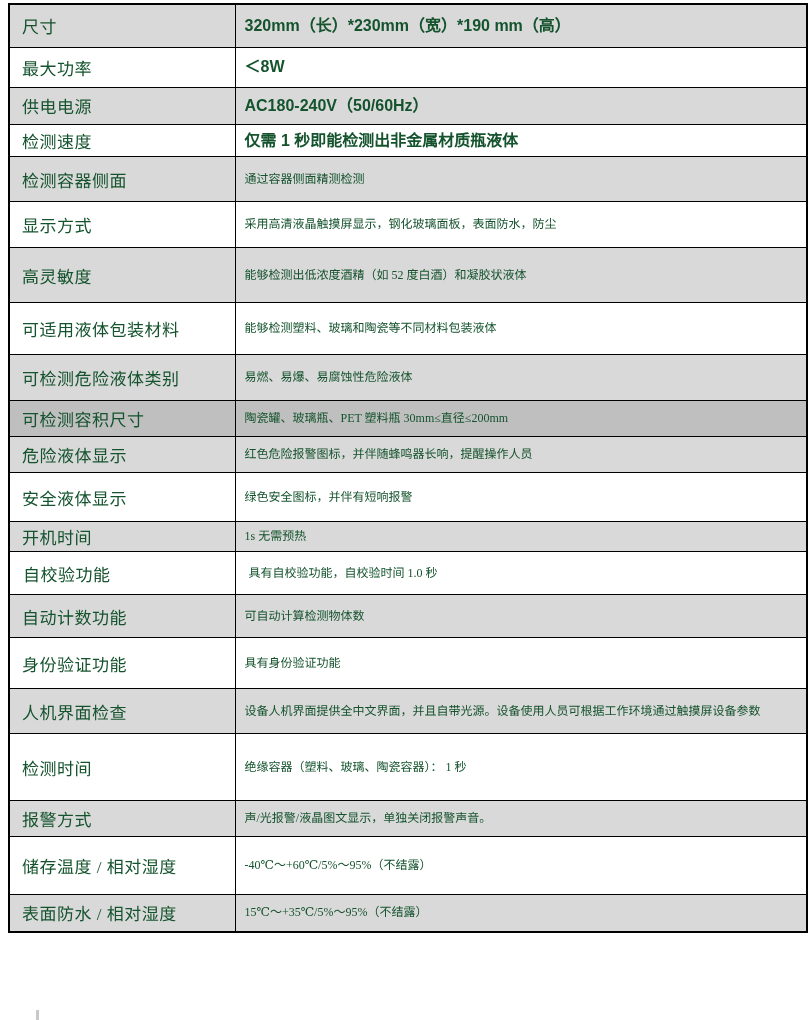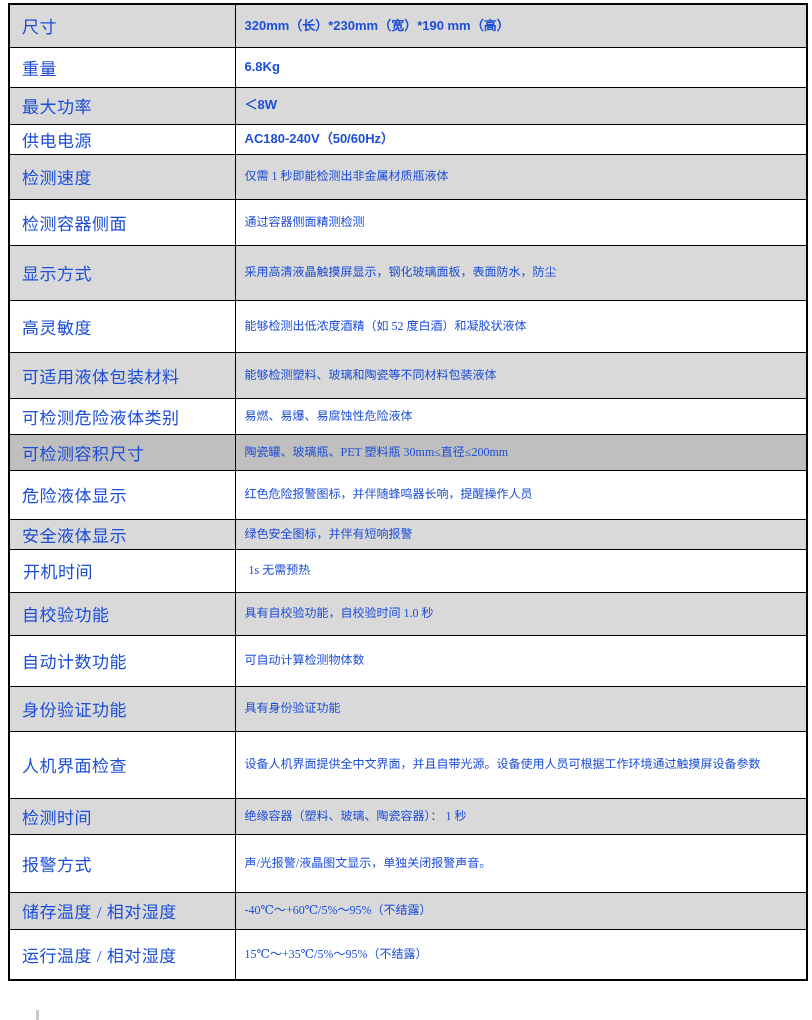--- a/index.html
+++ b/index.html
@@ -26,21 +26,21 @@
     table-layout: fixed;
     border: 2px solid #000000;
   }
 
   col.col-label { width: 226px; }
   col.col-value { width: 572px; }
 
   td {
     border: 1.5px solid #000000;
     vertical-align: middle;
-    color: #1d4ed8;
+    color: #14532d;
     padding: 0;
   }
 
   td.label {
     font-family: "Liberation Serif", "DejaVu Serif", serif;
     font-size: 17px;
     padding: 2px 6px 2px 12px;
     letter-spacing: 0.5px;
   }
 
@@ -54,21 +54,21 @@
   
   tbody tr:nth-child(odd) { background: #d9d9d9; }
   tbody tr:nth-child(even) { background: #ffffff; }
   
   tbody tr.highlighted { background: #bfbfbf; }
 
   
   tbody tr:nth-child(-n+4) td.value {
     font-family: "Liberation Sans", "DejaVu Sans", sans-serif;
     font-weight: 700;
-    font-size: 13px;
+    font-size: 16px;
   }
 
   
   tbody tr:nth-child(1)  td { height: 43px; }
   tbody tr:nth-child(2)  td { height: 40px; }
   tbody tr:nth-child(3)  td { height: 37px; margin-top: 12px; }
   tbody tr:nth-child(4)  td { height: 30px; }
   tbody tr:nth-child(5)  td { height: 45px; }
   tbody tr:nth-child(6)  td { height: 46px; }
   tbody tr:nth-child(7)  td { height: 55px; }
@@ -106,24 +106,20 @@
     <colgroup>
       <col class="col-label">
       <col class="col-value">
     </colgroup>
     <tbody>
         <tr>
           <td class="label">尺寸</td>
           <td class="value">320mm（长）*230mm（宽）*190 mm（高）</td>
         </tr>
         <tr>
-          <td class="label">重量</td>
-          <td class="value">6.8Kg</td>
-        </tr>
-        <tr>
           <td class="label">最大功率</td>
           <td class="value">＜8W</td>
         </tr>
         <tr>
           <td class="label">供电电源</td>
           <td class="value">AC180-240V（50/60Hz）</td>
         </tr>
         <tr>
           <td class="label">检测速度</td>
           <td class="value">仅需 1 秒即能检测出非金属材质瓶液体</td>
@@ -186,19 +182,19 @@
         </tr>
         <tr>
           <td class="label">报警方式</td>
           <td class="value">声/光报警/液晶图文显示，单独关闭报警声音。</td>
         </tr>
         <tr>
           <td class="label">储存温度 / 相对湿度</td>
           <td class="value">-40℃～+60℃/5%～95%（不结露）</td>
         </tr>
         <tr>
-          <td class="label">运行温度 / 相对湿度</td>
+          <td class="label">表面防水 / 相对湿度</td>
           <td class="value">15℃～+35℃/5%～95%（不结露）</td>
         </tr>
       </tbody>
   </table>
   <div class="artifact"></div>
 </div>
 
 </body></html>

